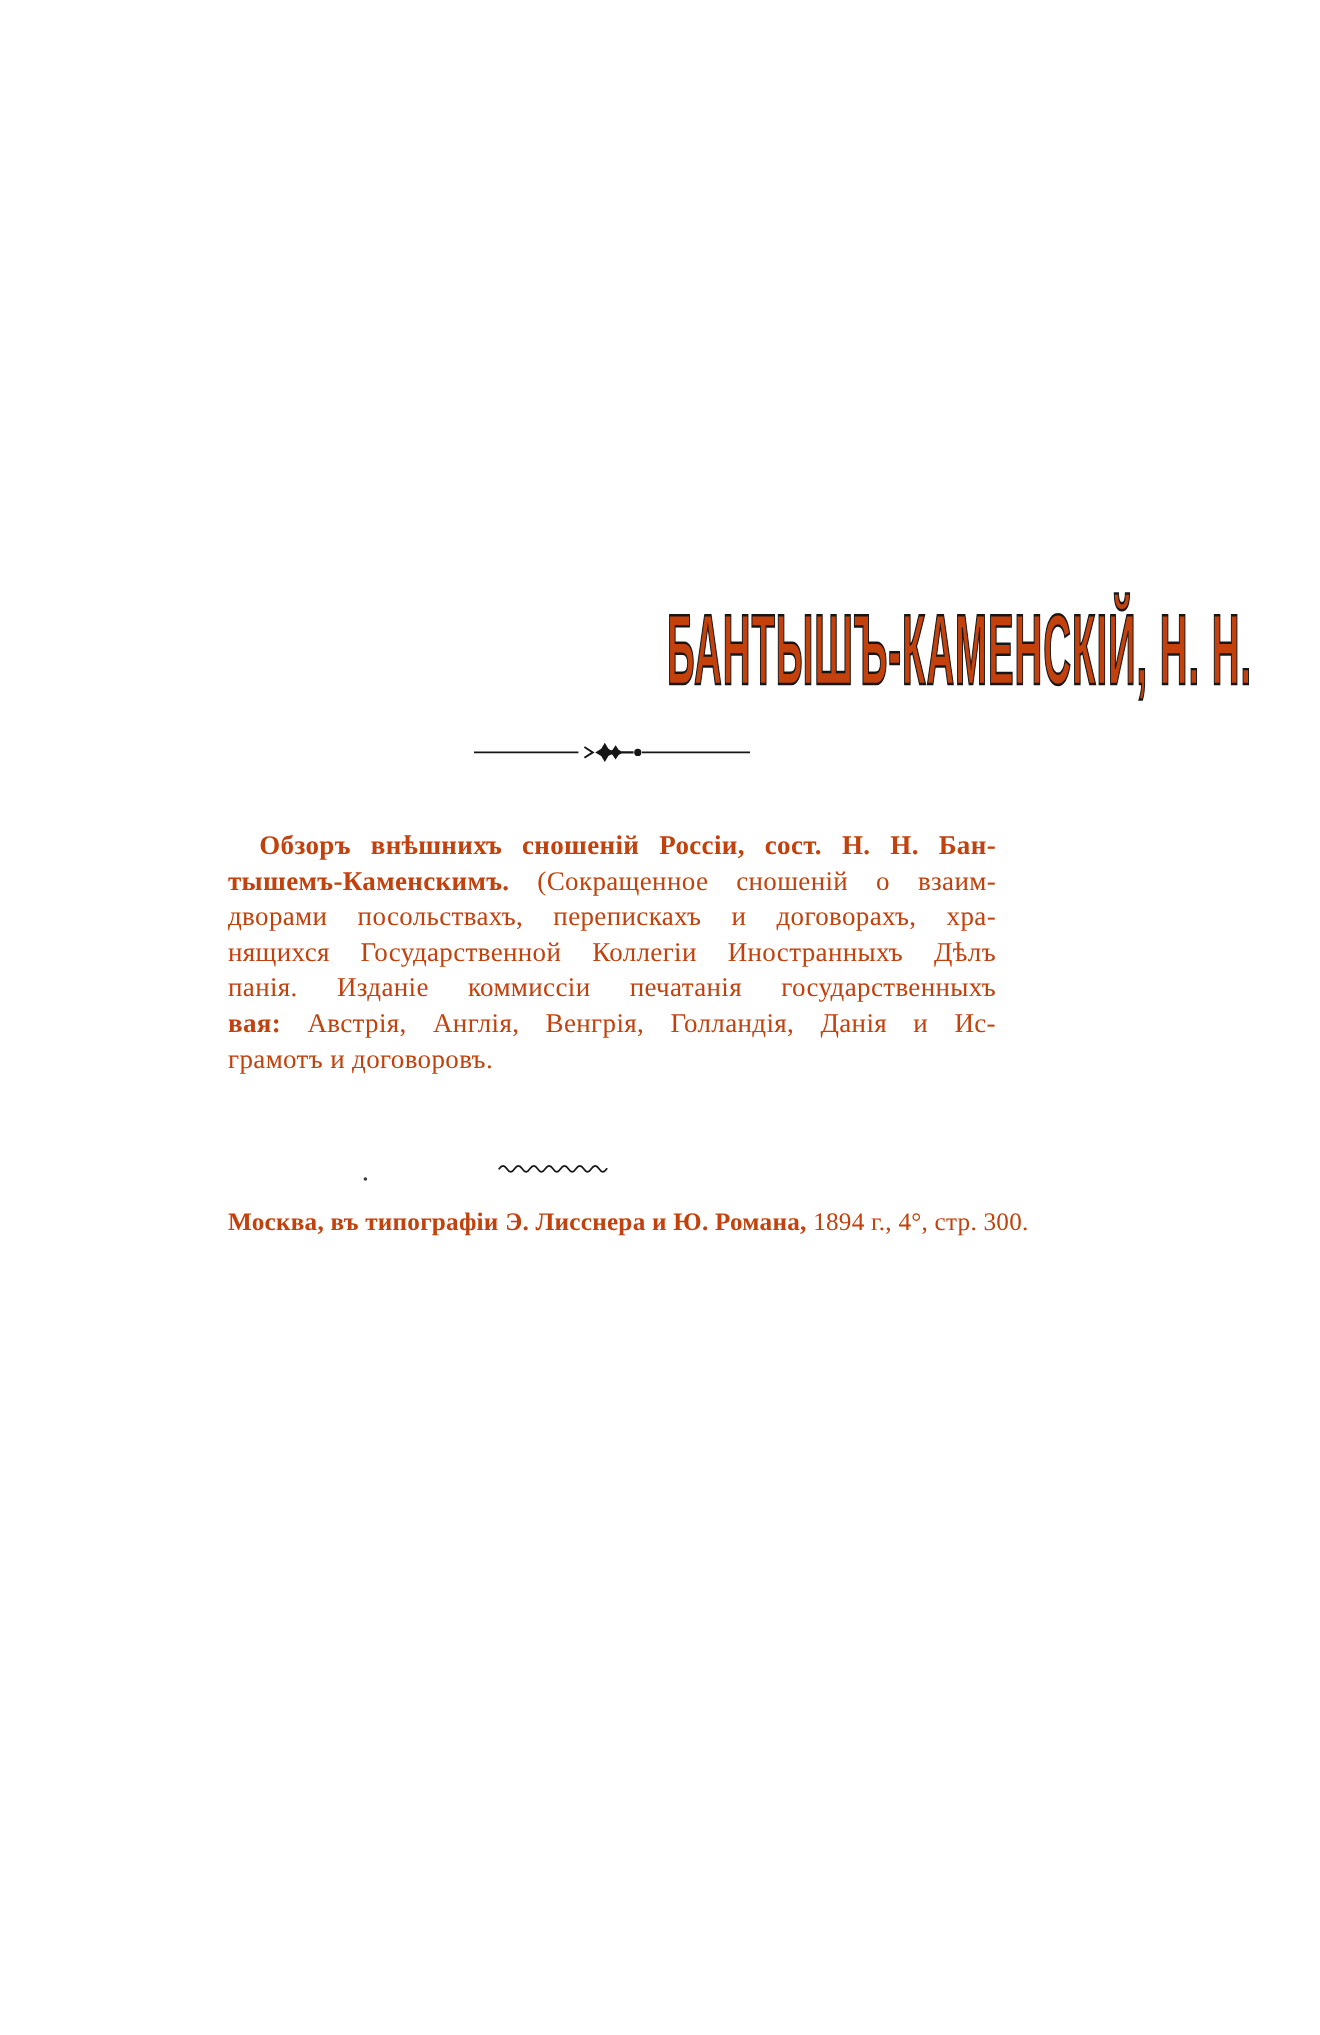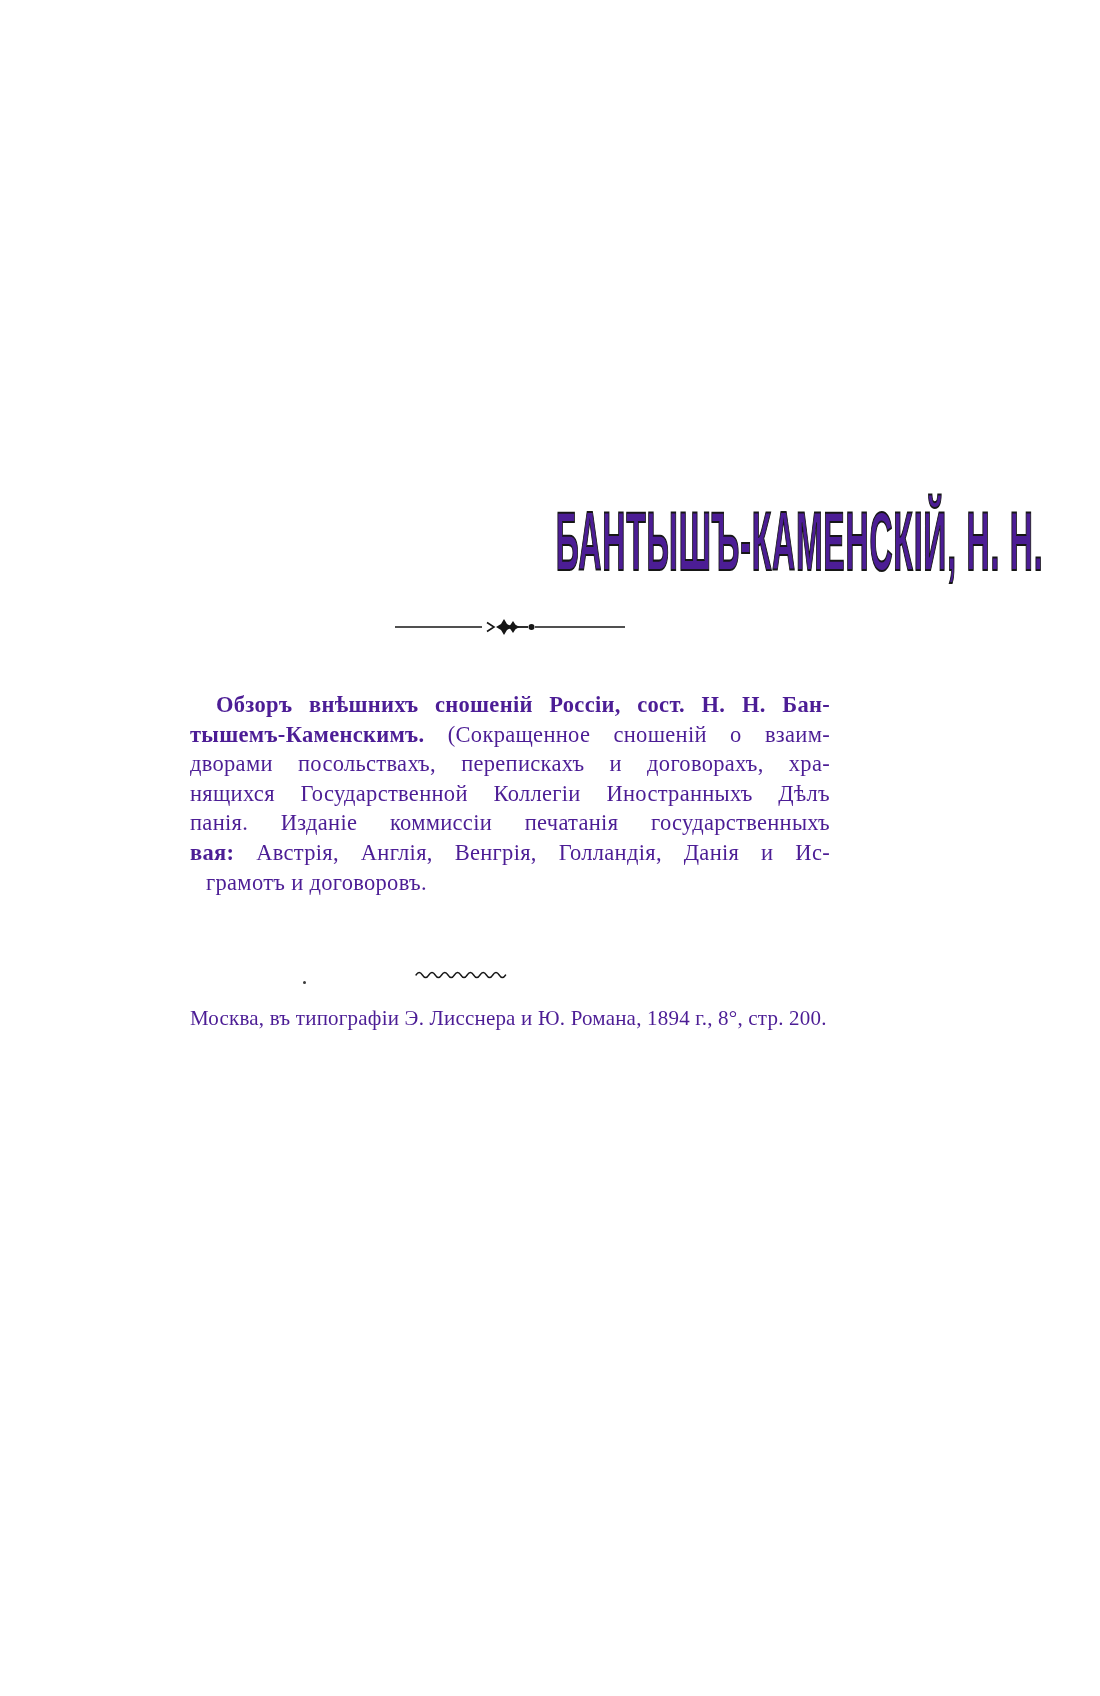--- a/index.html
+++ b/index.html
@@ -6,21 +6,21 @@
     margin: 0;
     padding: 0;
     background: #e8e8e8;
   }
   .sheet {
     position: relative;
     width: 1100px;
     height: 1696px;
     margin: 0 auto;
     background: #ffffff;
-    color: #4c1d95;
+    color: #c2410c;
     font-family: "Liberation Serif", serif;
     overflow: hidden;
   }
 
   
   .title-wrap {
     position: absolute;
     top: 498px;
     left: 190px;
     width: 640px;
@@ -57,21 +57,21 @@
     width: 640px;
     font-size: 22.5px;
     line-height: 29.6px;
     letter-spacing: 0.3px;
   }
   .pline {
     text-align: justify;
     text-align-last: justify;
   }
   .pline.first { text-indent: 26px; margin-top: 14px; }
-  .pline.last  { text-align-last: left; margin-left: 16px; }
+  .pline.last  { text-align-last: left; }
   .seg.b { font-weight: 700; }
 
   
   .squiggle {
     position: absolute;
     top: 966px;
     left: 414px;
   }
 
   
@@ -89,21 +89,21 @@
   .imprint {
     position: absolute;
     top: 1004px;
     left: 190px;
     width: 720px;
     font-size: 21px;
     line-height: 28px;
     letter-spacing: 0.2px;
     white-space: nowrap;
   }
-  .imprint .b { font-weight: 400; }
+  .imprint .b { font-weight: 700; }
 </style>
 </head>
 <body>
 
 <div class="sheet">
 
   <div class="title-wrap">
     <span class="title-text">БАНТЫШЪ-КАМЕНСКІЙ, Н. Н.</span>
   </div>
 
@@ -149,16 +149,16 @@
   <div class="squiggle">
     <svg width="100" height="12" viewBox="0 0 100 12">
       <path d="M2,7 q3.2,-5 6.4,0 t6.4,0 t6.4,0 t6.4,0 t6.4,0 t6.4,0 t6.4,0 t6.4,0 t6.4,0 t6.4,0 t6.4,0 t6.4,0 t6.4,0 t6.4,0" fill="none" stroke="#161616" stroke-width="1.4" stroke-linecap="round"></path>
     </svg>
   </div>
 
   <div class="speck"></div>
 
   <div class="imprint">
     <span class="b">Москва, въ типографіи Э. Лисснера и Ю. Романа,</span>
-    <span>1894 г., 8°, стр. 200.</span>
+    <span>1894 г., 4°, стр. 300.</span>
   </div>
 
 </div>
 
 </body></html>

